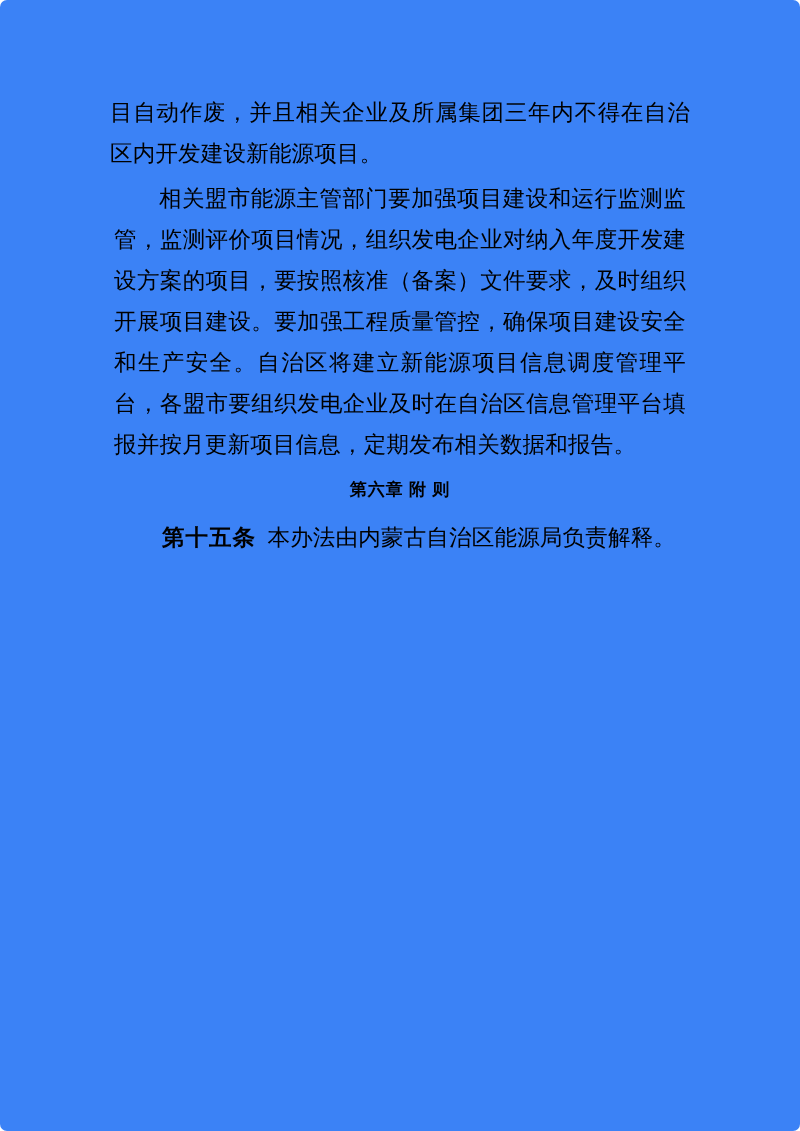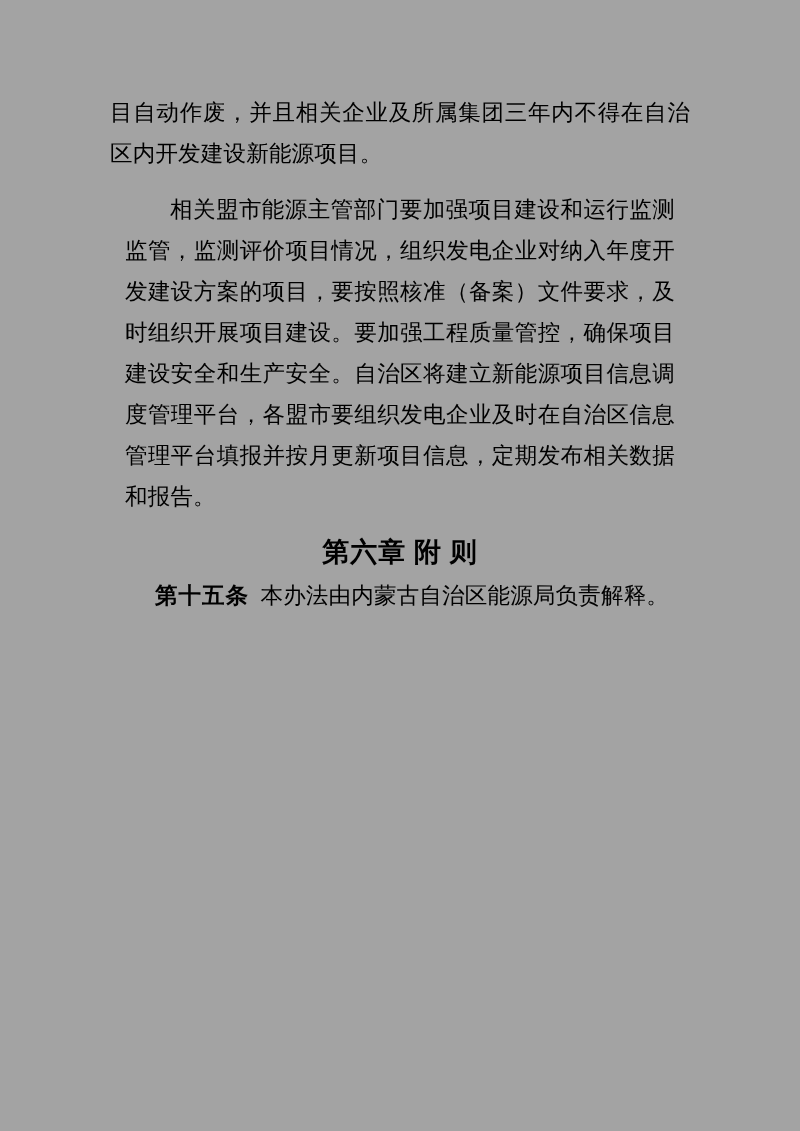--- a/index.html
+++ b/index.html
@@ -11,49 +11,50 @@
     width: 800px;
     height: 1131px;
     font-family: "Liberation Serif", "DejaVu Serif", serif;
     color: #000000;
     -webkit-font-smoothing: antialiased;
   }
   .page {
     position: relative;
     width: 800px;
     height: 1131px;
-    background: #a3a3a3;
+    background: #3b82f6;
     box-sizing: border-box;
     padding: 92px 110px 0 110px;
+    border-radius: 7px;
   }
   .body-text {
     font-size: 22.5px;
     line-height: 41px;
     text-align: justify;
     text-justify: inter-ideograph;
     letter-spacing: 0.2px;
   }
   .para {
     margin: 0;
     text-indent: 0;
   }
   .para-indent {
-    margin: 15px;
+    margin: 4px;
     text-indent: 45px;
   }
   .chapter-heading {
     margin: 4px 0 2px 0;
-    font-size: 27px;
+    font-size: 17px;
     line-height: 41px;
     font-weight: bold;
     text-align: center;
     letter-spacing: 1px;
   }
   .article-line {
-    margin: 0;
+    margin: 7px;
     font-size: 22.5px;
     line-height: 41px;
     text-indent: 45px;
     letter-spacing: 0.2px;
   }
   .article-label {
     font-weight: bold;
     letter-spacing: 1px;
   }
   .article-body {

